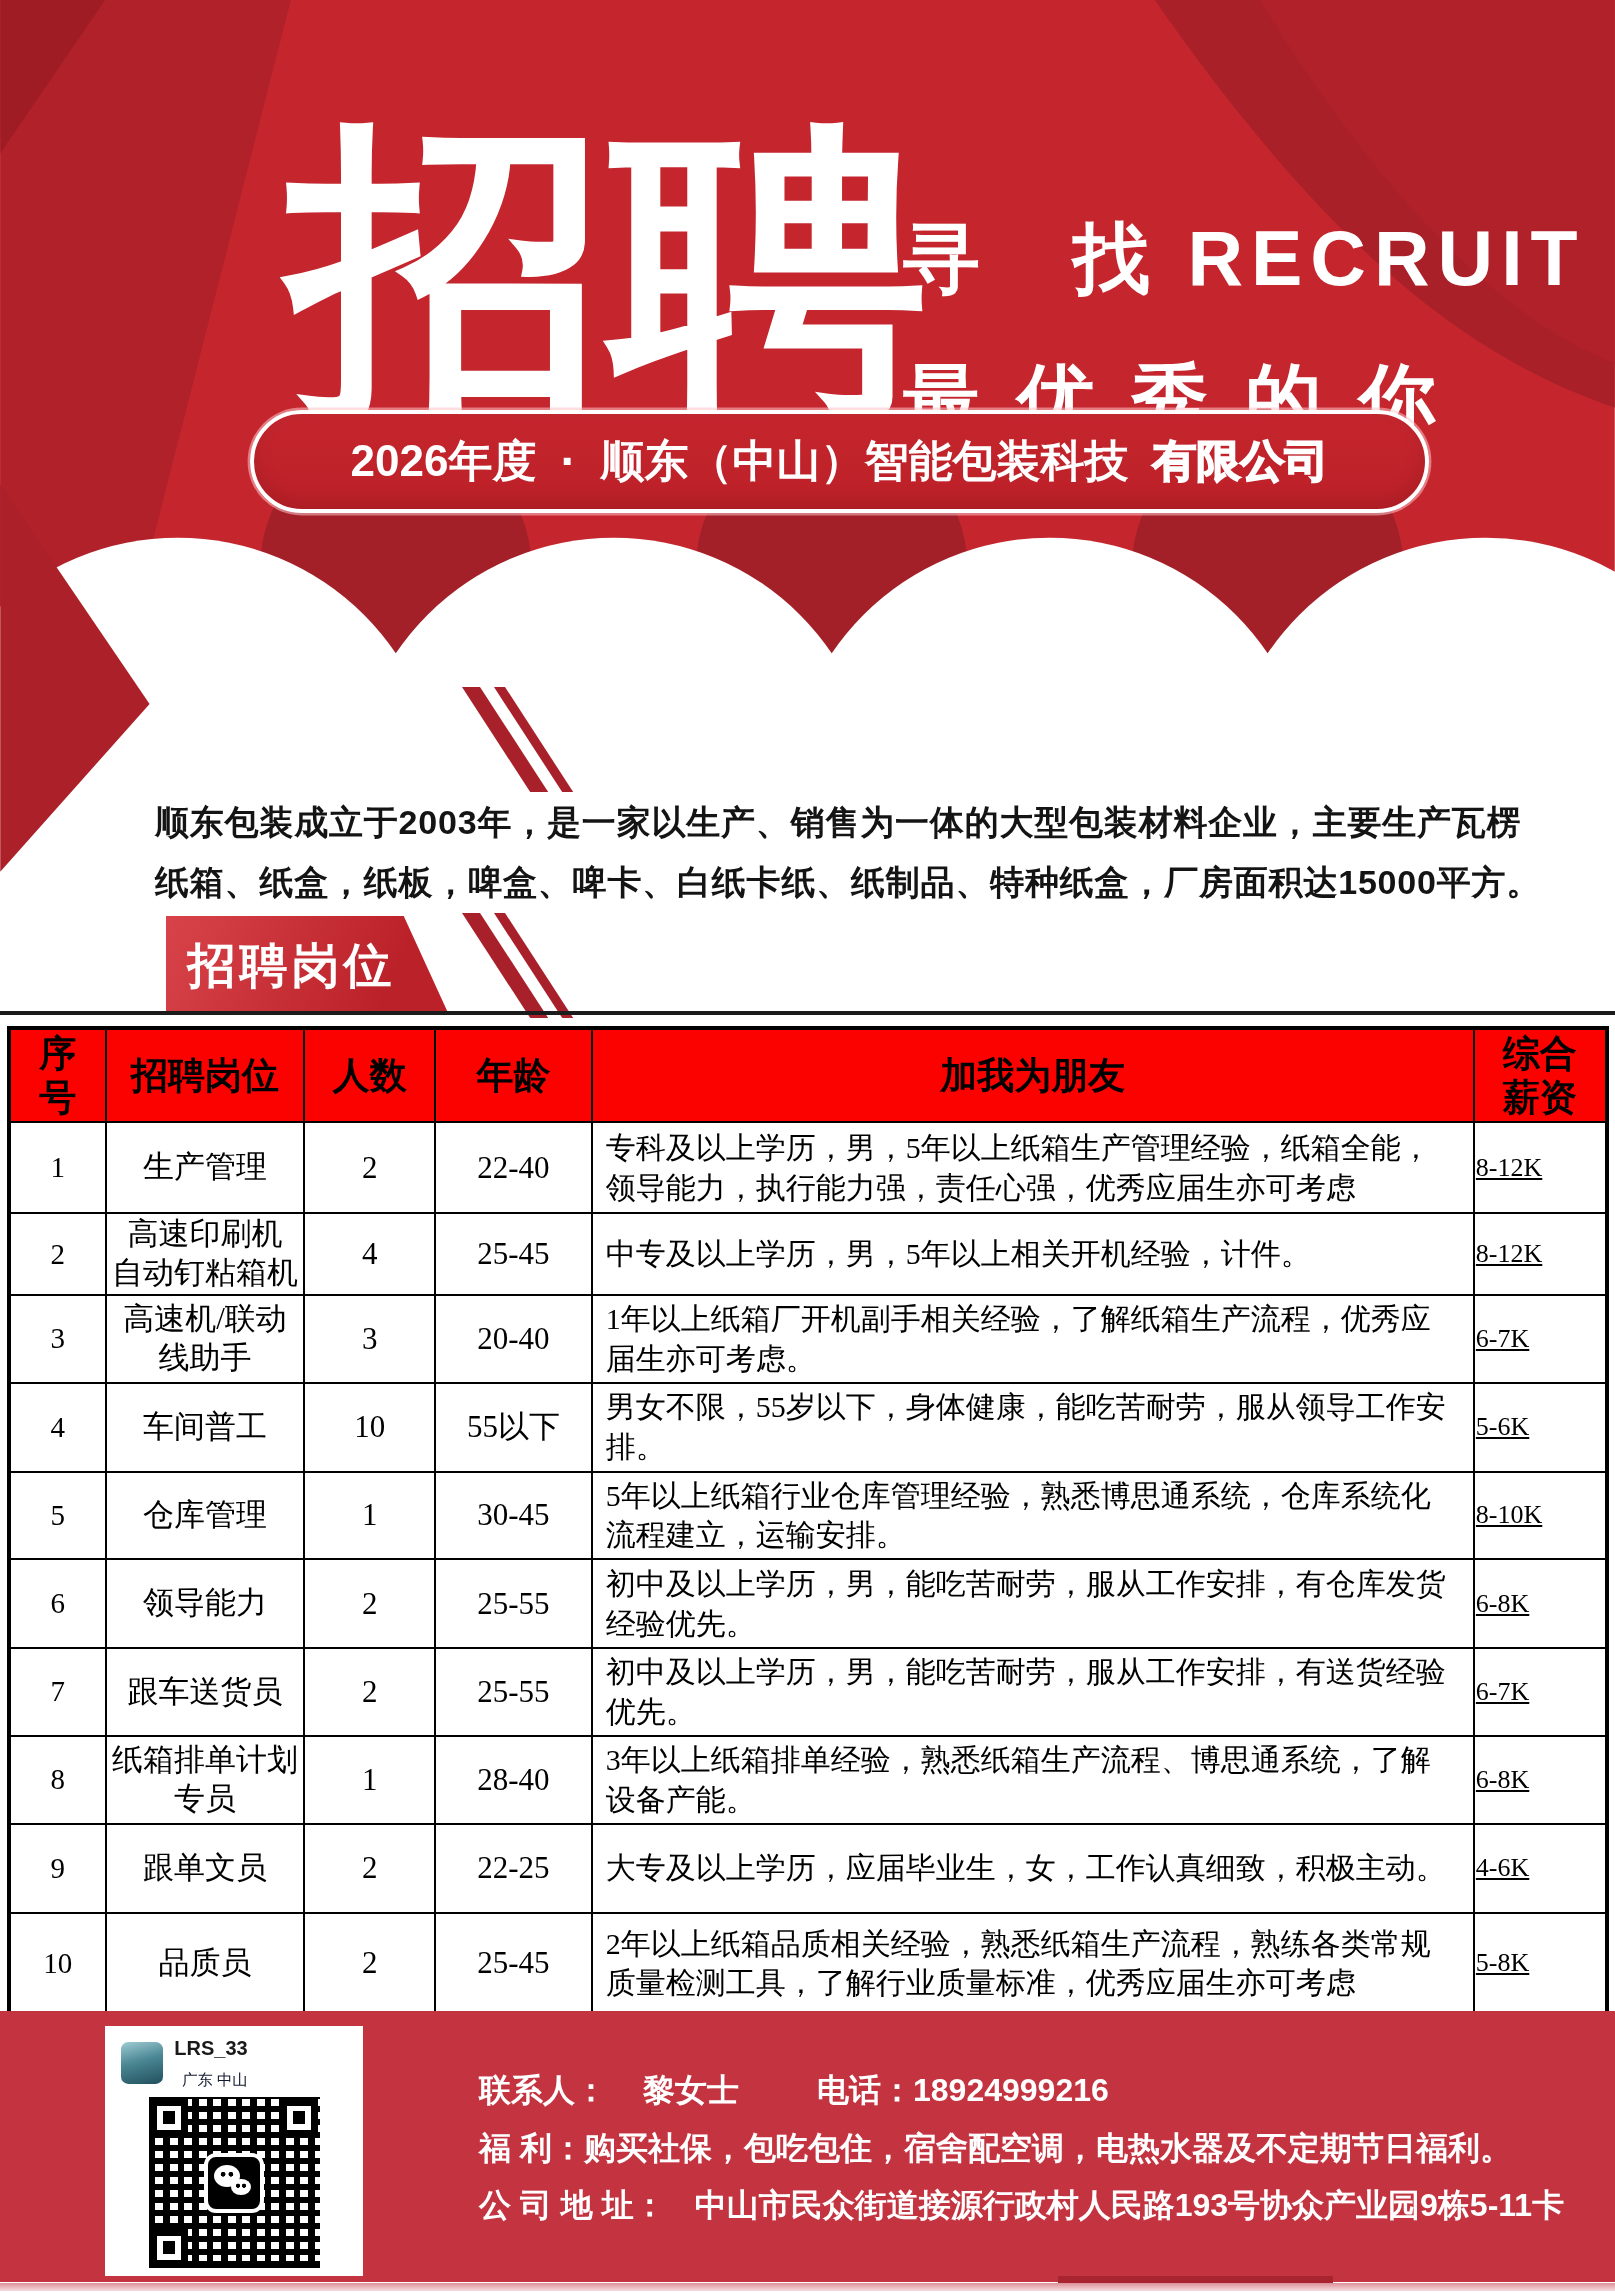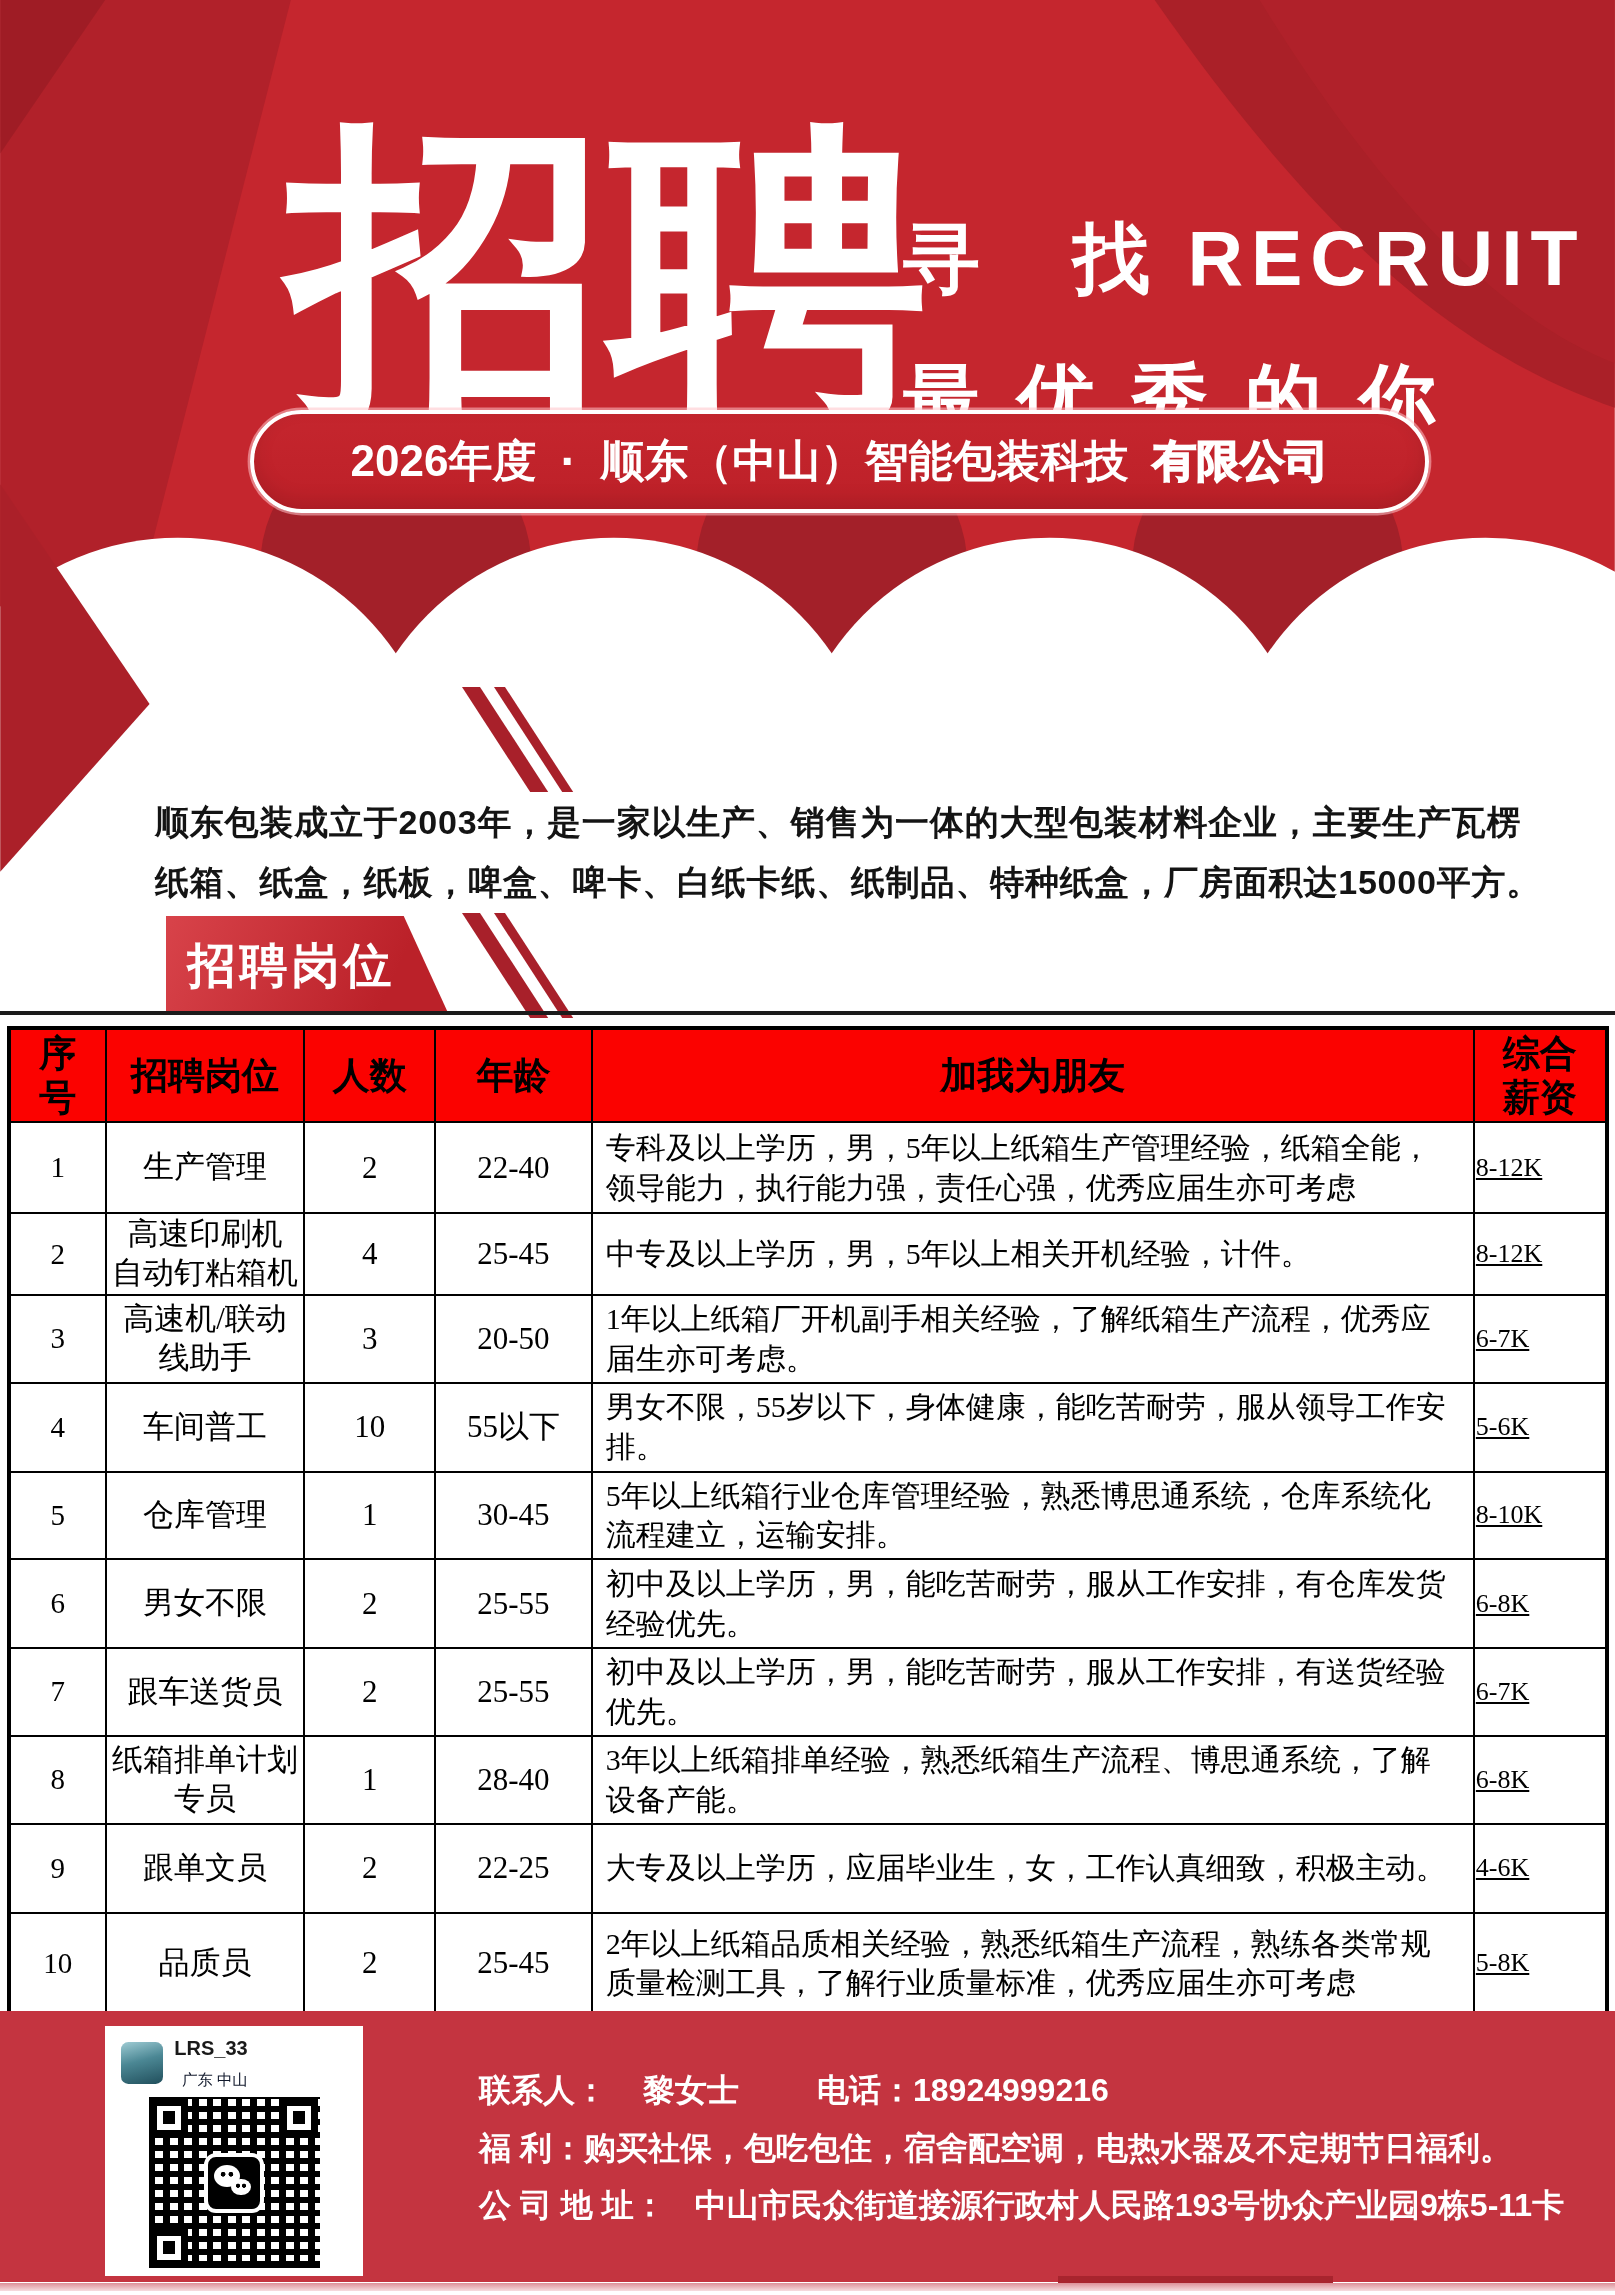--- a/index.html
+++ b/index.html
@@ -181,21 +181,21 @@
       <td class="c-age">25-45</td>
       <td class="c-req">中专及以上学历，男，5年以上相关开机经验，计件。</td>
       <td class="c-sal">8-12K</td>
     </tr>
 
     <tr>
       <td class="c-no">3</td>
       <td class="c-pos">高速机/联动
 线助手</td>
       <td class="c-cnt">3</td>
-      <td class="c-age">20-50</td>
+      <td class="c-age">20-40</td>
       <td class="c-req">1年以上纸箱厂开机副手相关经验，了解纸箱生产流程，优秀应届生亦可考虑。</td>
       <td class="c-sal">6-7K</td>
     </tr>
 
     <tr>
       <td class="c-no">4</td>
       <td class="c-pos">车间普工</td>
       <td class="c-cnt">10</td>
       <td class="c-age">55以下</td>
       <td class="c-req">男女不限，55岁以下，身体健康，能吃苦耐劳，服从领导工作安排。</td>
@@ -206,21 +206,21 @@
       <td class="c-no">5</td>
       <td class="c-pos">仓库管理</td>
       <td class="c-cnt">1</td>
       <td class="c-age">30-45</td>
       <td class="c-req">5年以上纸箱行业仓库管理经验，熟悉博思通系统，仓库系统化流程建立，运输安排。</td>
       <td class="c-sal">8-10K</td>
     </tr>
 
     <tr>
       <td class="c-no">6</td>
-      <td class="c-pos">男女不限</td>
+      <td class="c-pos">领导能力</td>
       <td class="c-cnt">2</td>
       <td class="c-age">25-55</td>
       <td class="c-req">初中及以上学历，男，能吃苦耐劳，服从工作安排，有仓库发货经验优先。</td>
       <td class="c-sal">6-8K</td>
     </tr>
 
     <tr>
       <td class="c-no">7</td>
       <td class="c-pos">跟车送货员</td>
       <td class="c-cnt">2</td>

